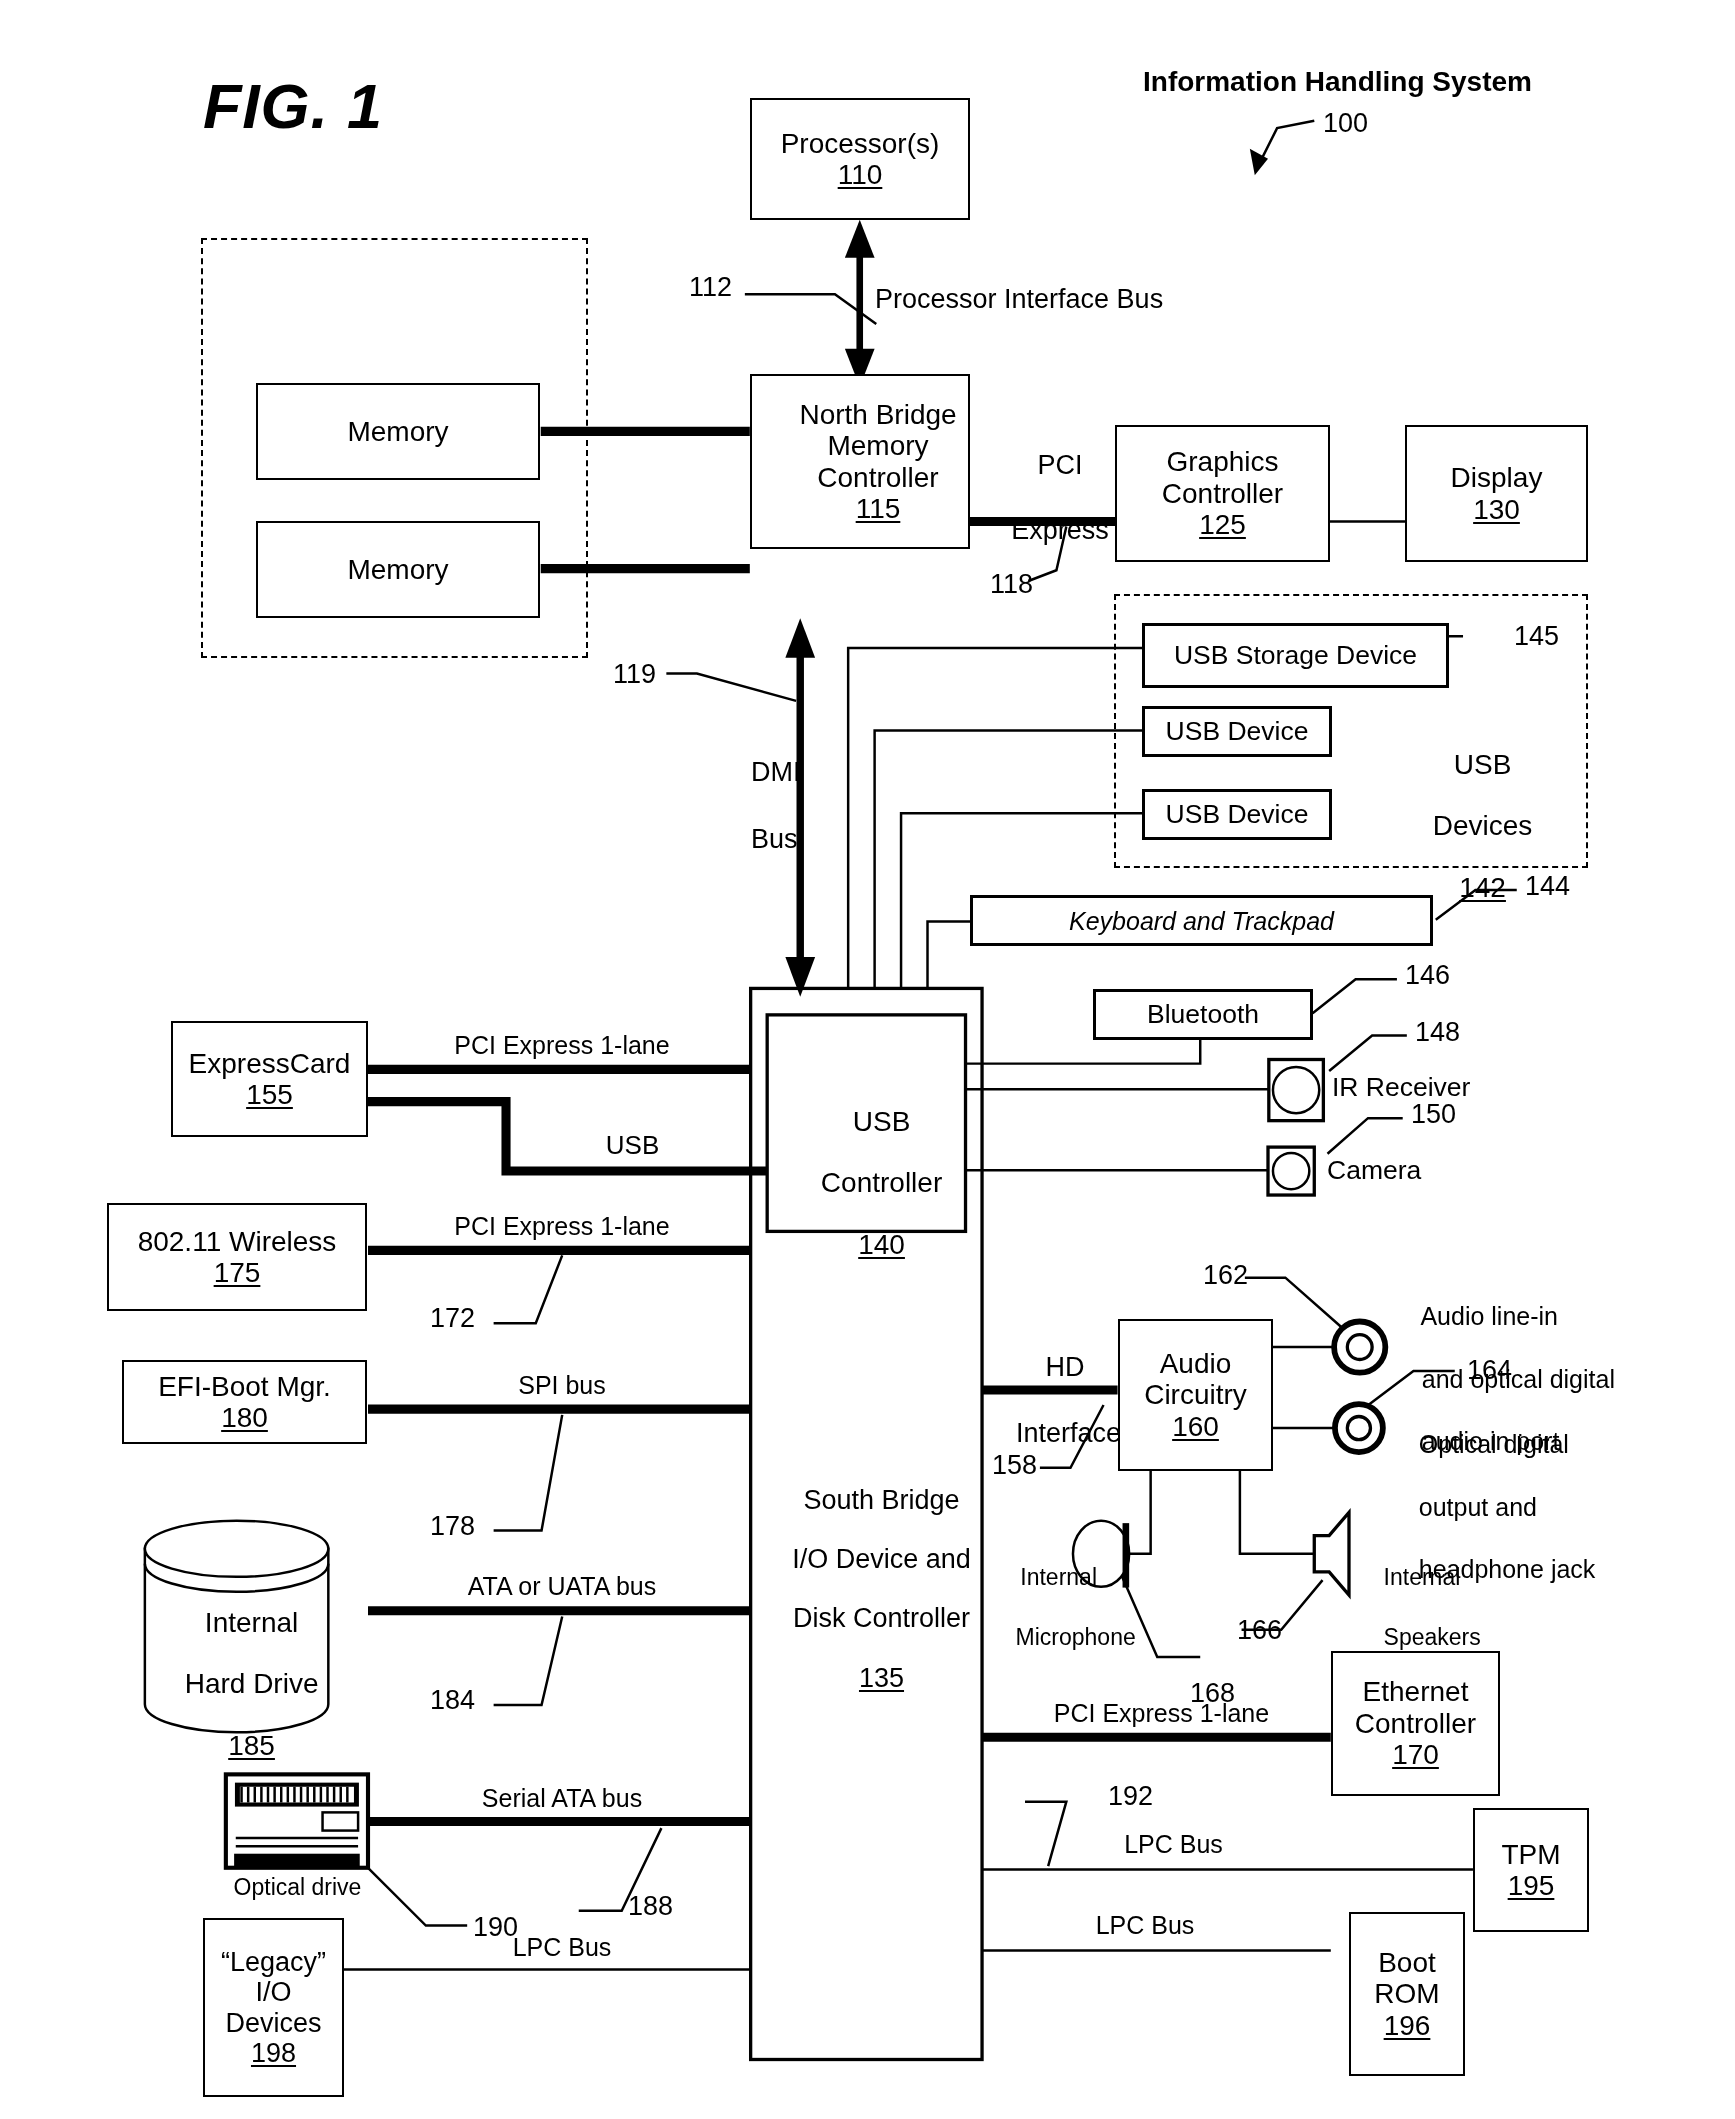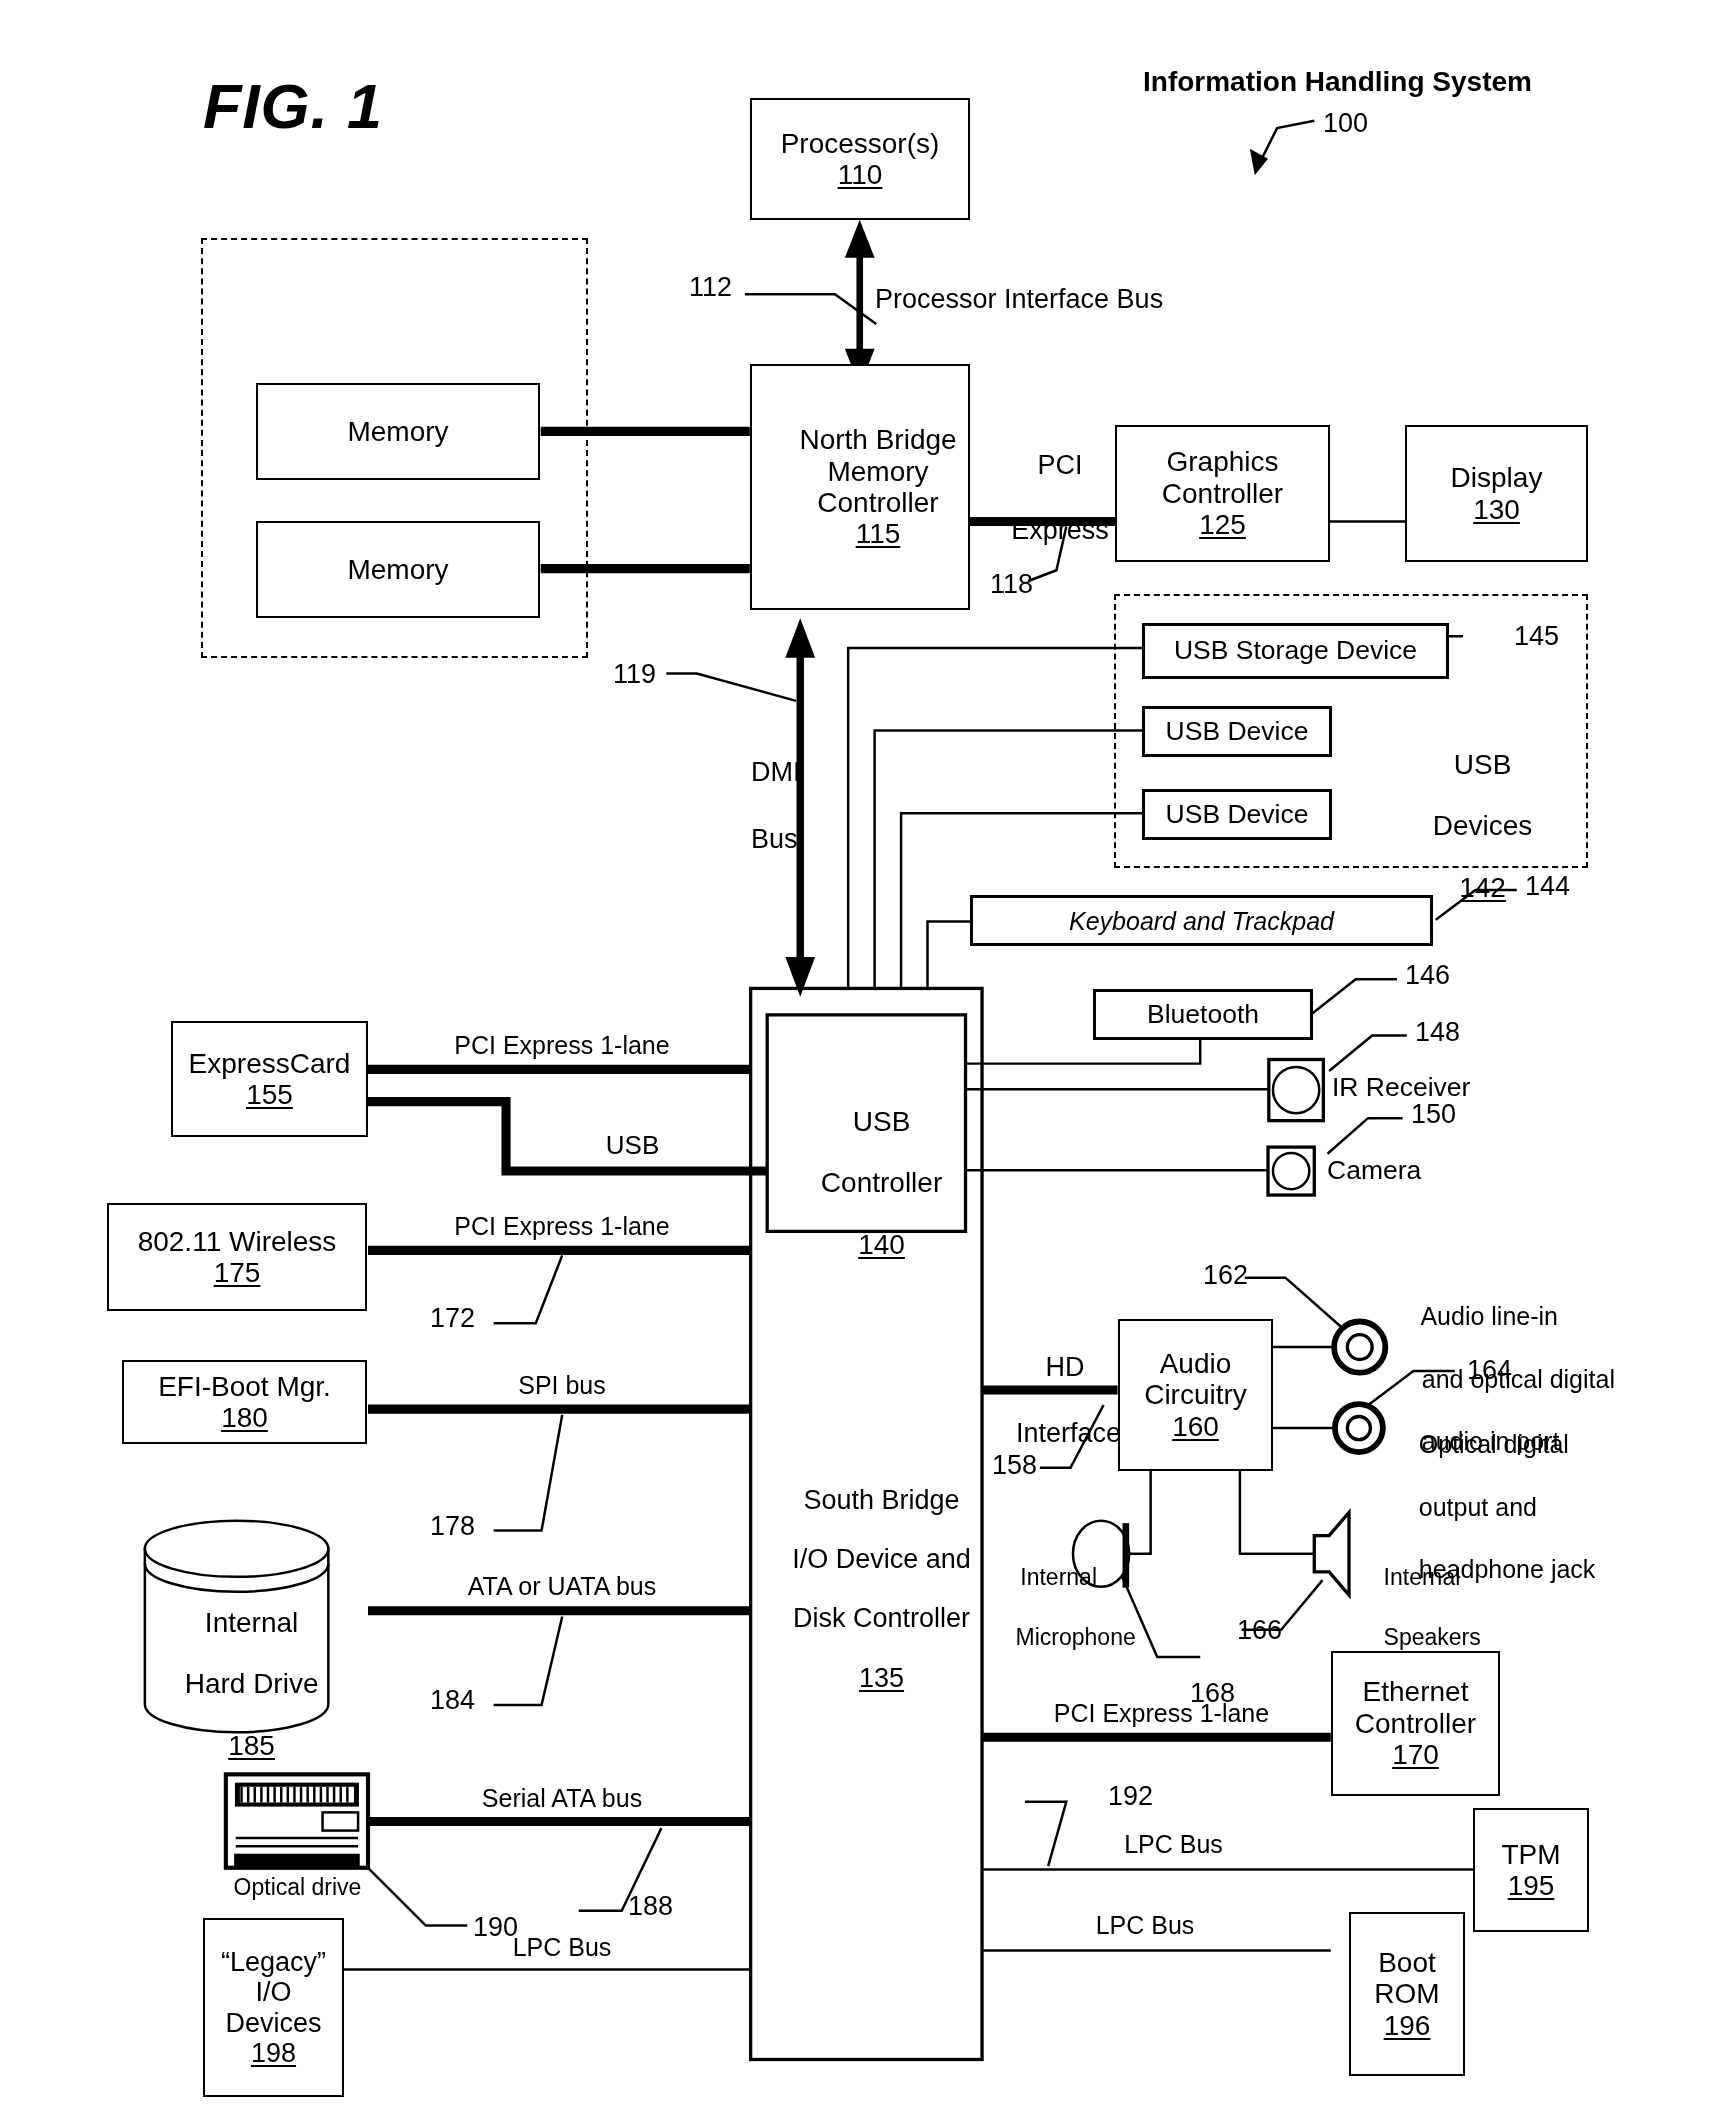--- a/index.html
+++ b/index.html
@@ -226,39 +226,39 @@
 
 
   <div class="box" style="left:256px;top:383px;width:284px;height:97px;font-size:28px;">
     <span class="ln">Memory</span>
   </div>
 
   <div class="box" style="left:256px;top:521px;width:284px;height:97px;font-size:28px;">
     <span class="ln">Memory</span>
   </div>
 
-  <div class="box" style="left:750px;top:364px;width:220px;height:246px;font-size:28px;padding-left:36px;">
+  <div class="box" style="left:750px;top:374px;width:220px;height:175px;font-size:28px;padding-left:36px;">
     <span class="ln">North Bridge</span>
     <span class="ln">Memory</span>
     <span class="ln">Controller</span>
     <span class="ln ref">115</span>
   </div>
 
   <div class="box" style="left:1115px;top:425px;width:215px;height:137px;font-size:28px;">
     <span class="ln">Graphics</span>
     <span class="ln">Controller</span>
     <span class="ln ref">125</span>
   </div>
 
   <div class="box" style="left:1405px;top:425px;width:183px;height:137px;font-size:28px;">
     <span class="ln">Display</span>
     <span class="ln ref">130</span>
   </div>
 
-  <div class="box" style="left:1142px;top:623px;width:307px;height:56px;font-size:26.5px;border-width:3.3px;">
+  <div class="box" style="left:1142px;top:623px;width:307px;height:65px;font-size:26.5px;border-width:3.3px;">
     <span class="ln">USB Storage Device</span>
   </div>
 
   <div class="box" style="left:1142px;top:706px;width:190px;height:51px;font-size:26.5px;border-width:3.3px;">
     <span class="ln">USB Device</span>
   </div>
 
   <div class="box" style="left:1142px;top:789px;width:190px;height:51px;font-size:26.5px;border-width:3.3px;">
     <span class="ln">USB Device</span>
   </div>

